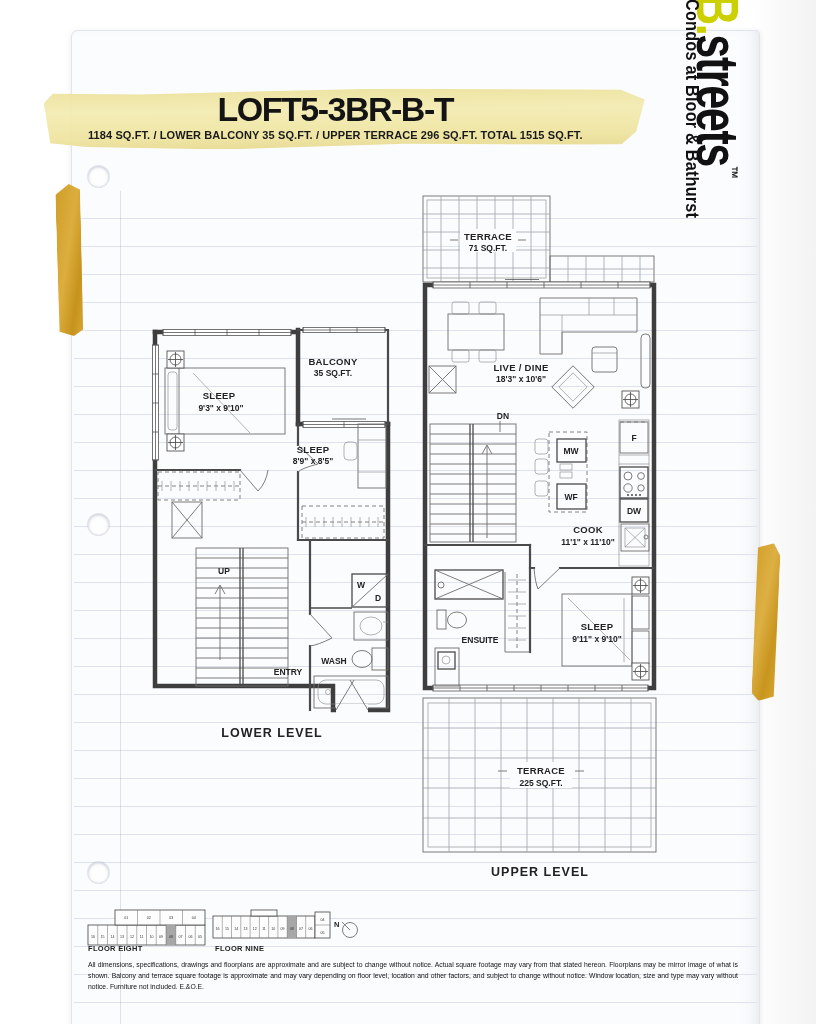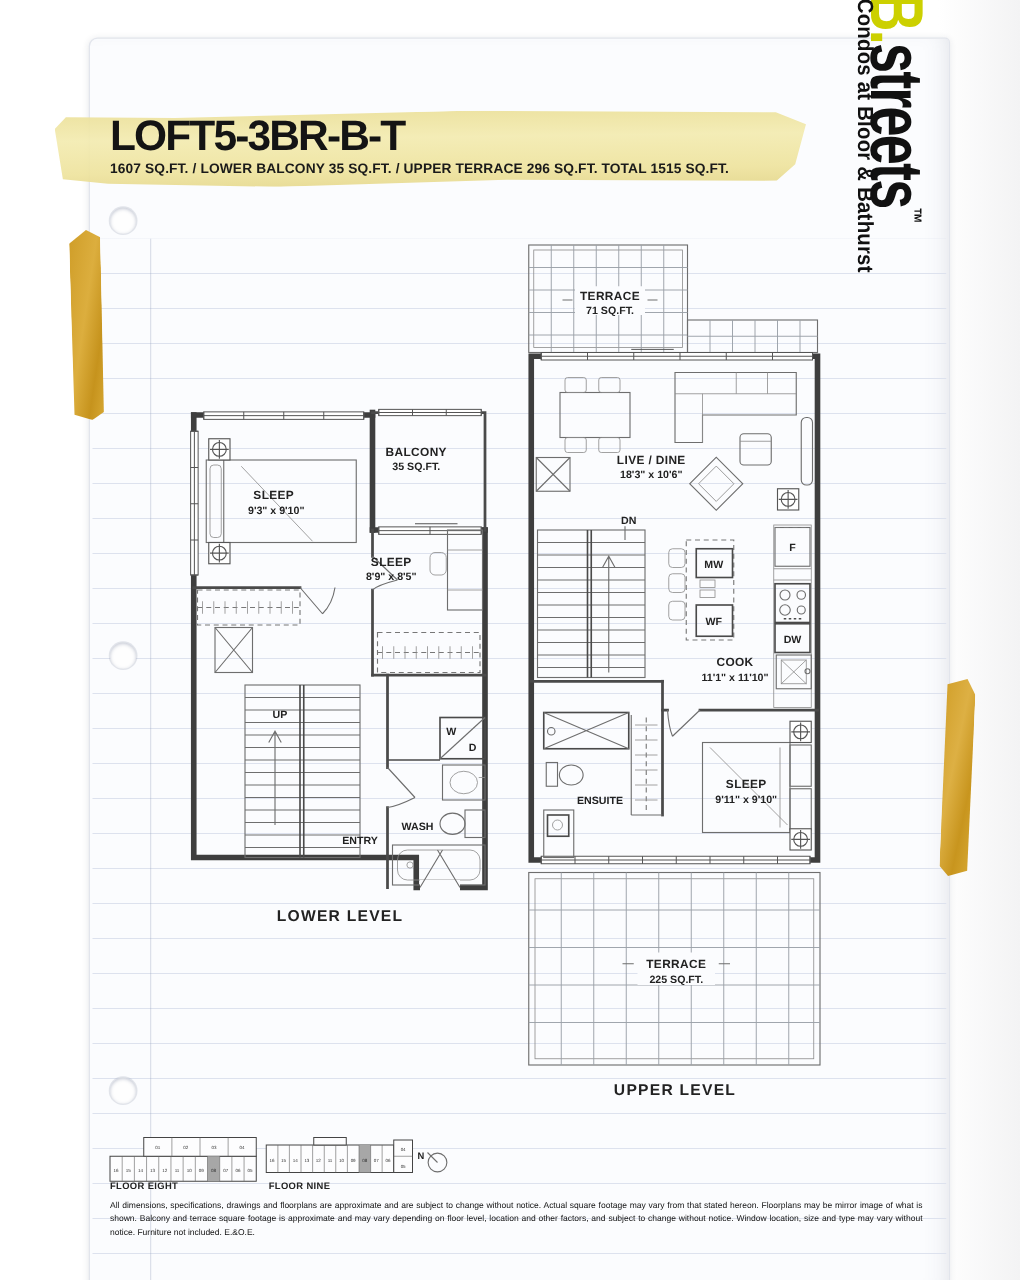--- a/index.html
+++ b/index.html
@@ -23,21 +23,21 @@
     clip-path:polygon(0% 18%,1.5% 2%,16% 5%,55% 0%,96% 7%,100% 24%,98.5% 78%,96% 100%,60% 94%,30% 100%,7% 93%,1% 86%);
     opacity:.92;}
   .tape-left{left:57px;top:184px;width:25px;height:152px;transform:rotate(-1.5deg);
     background:linear-gradient(100deg,#cf9d28,#dcae3e 45%,#c6931d 75%,#d7a833);
     clip-path:polygon(0% 7%,55% 0%,100% 4%,97% 96%,60% 100%,3% 97%);z-index:6;}
   .tape-right{left:754px;top:543px;width:24px;height:158px;transform:rotate(2deg);
     background:linear-gradient(100deg,#d2a02b,#ddb044 40%,#c8951e 72%,#d6a731);
     clip-path:polygon(6% 3%,72% 0%,100% 8%,93% 97%,30% 100%,0% 95%);z-index:6;}
   
   .title-block{position:absolute;left:88px;top:92px;z-index:4;}
-  .title-block h1{margin:0;font-size:34px;font-weight:700;letter-spacing:-1.5px;color:#141414;line-height:1.0;}
+  .title-block h1{margin:0;font-size:34px;font-weight:700;letter-spacing:-1.5px;color:#141414;line-height:1.0;text-align:center;}
   .subtitle{margin-top:3px;font-size:11px;font-weight:700;color:#1a1a1a;letter-spacing:.1px;white-space:nowrap;}
   
   .logo{position:absolute;left:0;top:0;z-index:4;}
   .logo-big{position:absolute;left:747px;top:-6px;white-space:nowrap;
     font-weight:700;font-size:60px;letter-spacing:-2px;line-height:1;
     transform:rotate(90deg) scaleX(.72);transform-origin:0 0;color:#111;}
   .logo-big .b{color:#ccd000;}
   .logo-big .tm{font-size:18px;vertical-align:28px;letter-spacing:0;}
   .logo-small{position:absolute;left:700px;top:-1px;white-space:nowrap;
     font-weight:700;font-size:17.5px;line-height:1;letter-spacing:.2px;
@@ -82,21 +82,21 @@
   <div class="hole hole1"></div>
   <div class="hole hole2"></div>
   <div class="hole hole3"></div>
 
   <div class="tape tape-title"></div>
   <div class="tape tape-left"></div>
   <div class="tape tape-right"></div>
 
   <div class="title-block">
     <h1>LOFT5-3BR-B-T</h1>
-    <div class="subtitle">1607 SQ.FT.  /  LOWER BALCONY 35 SQ.FT.  /  UPPER TERRACE 296 SQ.FT. TOTAL 1515 SQ.FT.</div>
+    <div class="subtitle">1184 SQ.FT.  /  LOWER BALCONY 35 SQ.FT.  /  UPPER TERRACE 296 SQ.FT. TOTAL 1515 SQ.FT.</div>
   </div>
 
   <div class="logo">
     <div class="logo-big"><span class="b">B.</span><span>streets</span><span class="tm">™</span></div>
     <div class="logo-small">Condos at Bloor &amp; Bathurst</div>
   </div>
 
   <svg class="plan" width="816" height="1024" viewBox="0 0 816 1024">
 
     <g>

